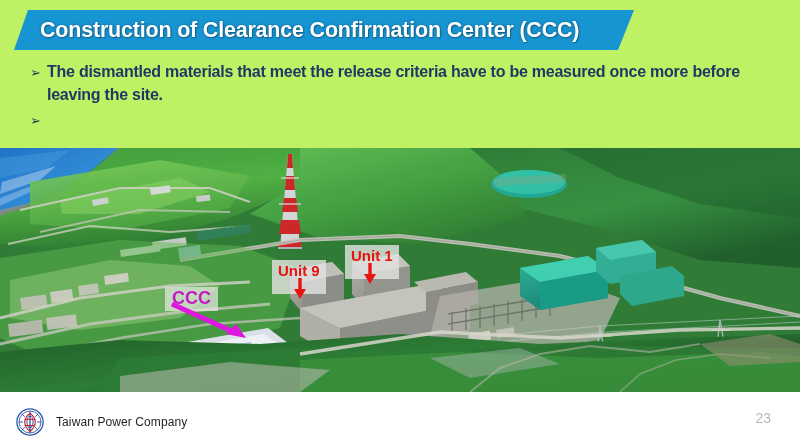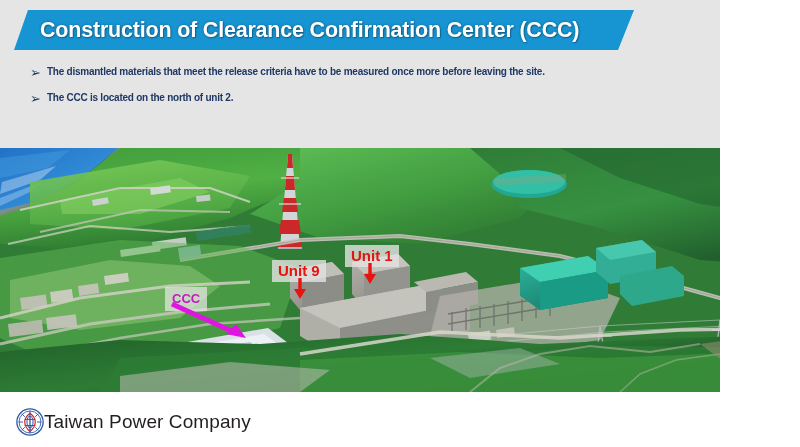--- a/index.html
+++ b/index.html
@@ -3,21 +3,21 @@
 <meta charset="utf-8">
 <style>
   html,body{margin:0;padding:0;}
   body{
     width:800px;height:447px;
     background:#ffffff;
     font-family:"Liberation Sans", sans-serif;
     overflow:hidden;
     position:relative;
   }
-  #slide{position:absolute;left:0;top:0;width:720px;height:447px;background:#e5e5e5;overflow:hidden;}
+  #slide{position:absolute;left:0;top:0;width:800px;height:447px;background:#bef264;overflow:hidden;}
 
   
   #title-bar{
     position:absolute;left:14px;top:10px;width:620px;height:40px;
     background:#1794d2;
     clip-path:polygon(14px 0, 620px 0, 604px 40px, 0px 40px);
     display:flex;align-items:center;
   }
   #title-text{
     margin-left:26px;
@@ -43,21 +43,21 @@
     color:#1f3864;
     font-size:13px;
     line-height:23px;
     width:17px;
     flex:0 0 17px;
     text-align:left;
     padding-top:1px;
   }
   .bullet-text{
     color:#1f3864;
-    font-size:10px;
+    font-size:16px;
     line-height:23px;
     font-weight:700;
     letter-spacing:-0.25px;
     max-width:730px;
   }
 
   
   #photo{
     position:absolute;left:0px;top:148px;width:800px;height:244px;
     overflow:hidden;
@@ -66,48 +66,48 @@
   #photo svg{display:block;width:800px;height:244px;}
 
   
   .ann-box{
     position:absolute;
     background:rgba(226,226,226,0.80);
     color:#e8130f;
     font-weight:700;
     font-size:15px;
     line-height:19px;
-    padding:1px 6px 2px 6px;
+    padding:1px 6px 14px 6px;
     white-space:nowrap;
     font-family:"Liberation Sans", sans-serif;
   }
   #unit1-label{left:345px;top:245px;}
   #unit2-label{left:272px;top:260px;}
   #ccc-label{
     position:absolute;left:165px;top:287px;
     background:rgba(228,231,226,0.72);
     color:#c517c5;
     font-weight:700;
-    font-size:13px;
+    font-size:18px;
     line-height:21px;
     padding:1px 7px 2px 7px;
     white-space:nowrap;
   }
   .arrow-svg{position:absolute;}
   #unit1-arrow{left:362px;top:263px;}
   #unit2-arrow{left:292px;top:278px;}
   #ccc-arrow{left:168px;top:300px;}
 
   
   #footer{position:absolute;left:0;top:392px;width:800px;height:55px;background:#ffffff;}
   #logo-wrap{position:absolute;left:16px;top:16px;display:flex;align-items:center;}
   #logo-mark{width:28px;height:28px;flex:0 0 28px;}
   #company-name{
-    margin-left:0;
-    font-size:19px;
+    margin-left:12px;
+    font-size:12px;
     color:#231f20;
     font-family:"Liberation Sans", sans-serif;
     letter-spacing:0.1px;
   }
   #page-number{
     position:absolute;right:29px;top:18px;
     font-size:14px;color:#b9b9b9;
     font-family:"Liberation Sans", sans-serif;
   }
 </style>
@@ -120,21 +120,20 @@
     <div id="title-text">Construction of Clearance Confirmation Center (CCC)</div>
   </div>
 
   <div id="bullets">
     <div class="bullet-row">
       <span class="bullet-mark">➢</span>
       <span class="bullet-text">The dismantled materials that meet the release criteria have to be measured once more before leaving the site.</span>
     </div>
     <div class="bullet-row">
       <span class="bullet-mark">➢</span>
-      <span class="bullet-text">The CCC is located on the north of unit 2.</span>
     </div>
   </div>
 
   <div id="photo">
     <svg viewBox="0 0 800 244" preserveAspectRatio="none">
       <defs>
         <linearGradient id="seaG" x1="0" y1="0" x2="1" y2="1">
           <stop offset="0%" stop-color="#1f6fc4"></stop>
           <stop offset="60%" stop-color="#2f8bd8"></stop>
           <stop offset="100%" stop-color="#4ea5e0"></stop>

